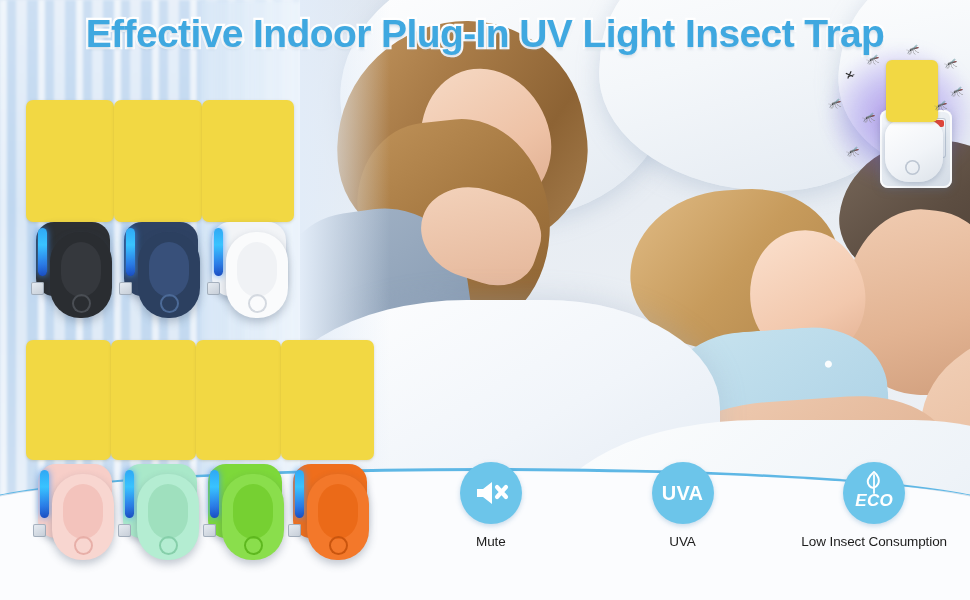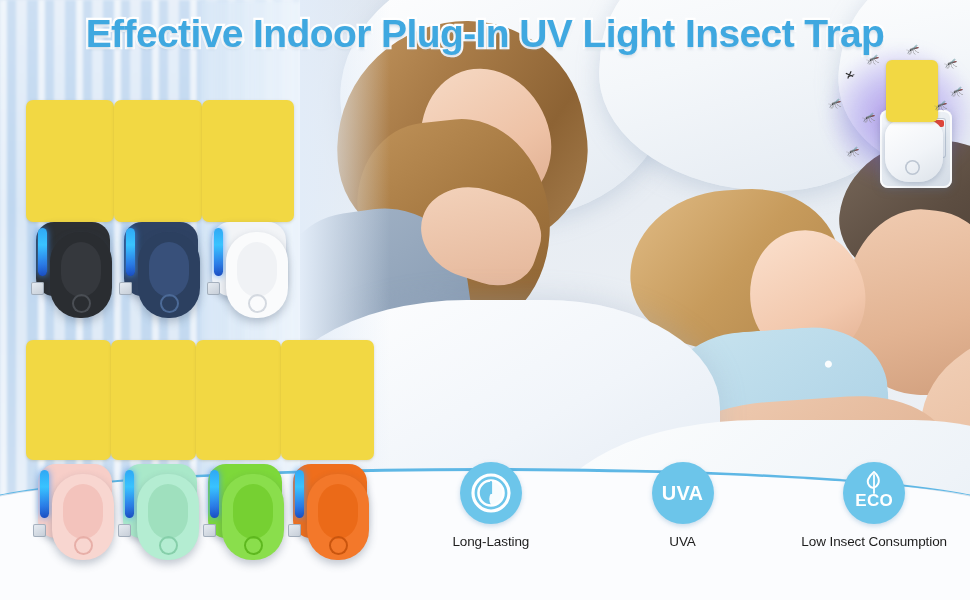--- a/index.html
+++ b/index.html
@@ -247,21 +247,21 @@
     display:flex;align-items:center;justify-content:center;
     position:relative;
     box-shadow:0 2px 5px rgba(80,140,185,.30);
   }
   .feat-label{
     margin-top:10px;font-size:13.5px;color:#1d1d1d;text-align:center;line-height:1.22;
     letter-spacing:-.1px;
   }
   .txt-icon{color:#fff;font-weight:bold;letter-spacing:.3px;}
   .uva-txt{font-size:20px;}
-  .eco-txt{font-size:17px;margin-top:16px;}
+  .eco-txt{font-size:17px;margin-top:16px;font-style:italic;}
   .eco-leaf{position:absolute;top:9px;left:50%;transform:translateX(-50%);}
 
   
   .title{
     position:absolute;left:0;top:12px;width:970px;text-align:center;
     font-family:"Liberation Sans","DejaVu Sans",sans-serif;
     font-weight:bold;font-size:39px;letter-spacing:-.6px;
     color:#3FA8E0;
     -webkit-text-stroke:4.5px #ffffff;
     paint-order:stroke fill;
@@ -384,33 +384,31 @@
     <div class="dev-back"></div>
       <div class="dev-led"></div>
     <div class="dev-prong"></div>
     <div class="dev-front"></div>
       <div class="dev-oval"></div>
       <div class="dev-btn"></div>
   </div>
 
   <div class="features">
 
-
-
     <div class="feat">
       <div class="feat-circle">
-        <svg width="42" height="42" viewBox="0 0 42 42" aria-hidden="true">
-          <circle cx="21" cy="21" r="18" fill="none" stroke="#ffffff" stroke-width="3.2"></circle>
-          <circle cx="21" cy="21" r="12.5" fill="none" stroke="#ffffff" stroke-width="2.6"></circle>
-          <path d="M21 9 A12 12 0 0 1 21 33 A12 12 0 0 1 21 21 Z" fill="#ffffff" opacity=".95"></path>
-          <path d="M21 10 v11 h-8" stroke="#6CC5EA" stroke-width="2.2" fill="none" stroke-linecap="round"></path>
+        <svg width="36" height="30" viewBox="0 0 36 30" aria-hidden="true">
+          <path d="M4 11 h6 L19 4 v22 L10 19 H4 Z" fill="#ffffff"></path>
+          <path d="M24 9 l9 10 M33 9 l-9 10" stroke="#ffffff" stroke-width="4.2" stroke-linecap="round" fill="none"></path>
         </svg>
       </div>
-      <div class="feat-label">Long-Lasting</div>
+      <div class="feat-label">Mute</div>
     </div>
+
+
 
     <div class="feat">
       <div class="feat-circle">
         <span class="txt-icon uva-txt">UVA</span>
       </div>
       <div class="feat-label">UVA</div>
     </div>
 
     <div class="feat">
       <div class="feat-circle">

